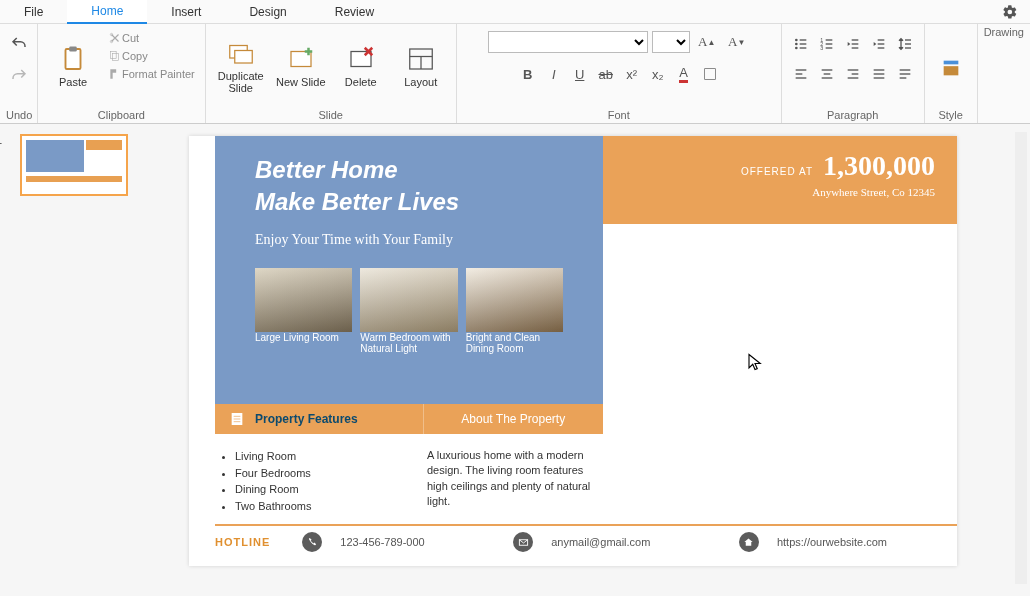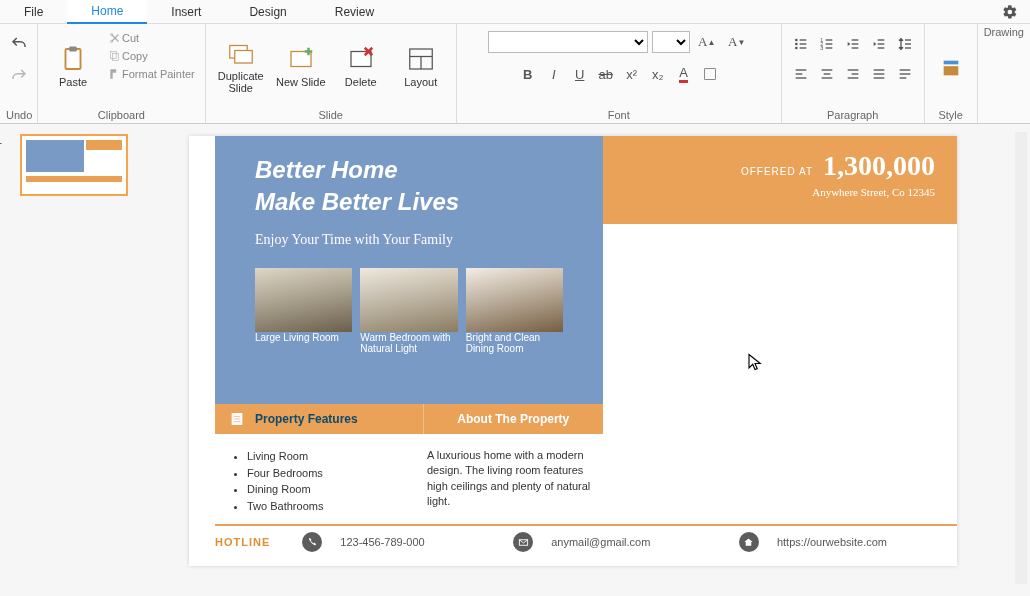--- a/index.html
+++ b/index.html
@@ -40,24 +40,24 @@
 .img{width:110px;height:64px;background:linear-gradient(135deg,#cbb896,#8a7f6d);position:relative}
 .img::after{content:"";position:absolute;inset:0;background:linear-gradient(180deg,rgba(255,255,255,.2),rgba(0,0,0,.15))}
 .caps{display:flex;gap:8px;font-size:10px;font-family:Georgia,serif}
 .caps div{width:110px}
 .hero-or{position:absolute;left:414px;top:0;right:0;height:88px;background:#eaa258;color:#fff;padding:14px 22px;text-align:right}
 .hero-or .off{font-size:10px;letter-spacing:1px}
 .hero-or .price{font-size:28px;font-weight:600;font-family:Georgia,serif}
 .hero-or .addr{font-size:11px;margin-top:4px;font-family:Georgia,serif}
 .tabs{position:absolute;left:26px;top:268px;width:388px;height:30px;display:flex}
 .tabs .pf{flex:1;background:#eaa258;color:#0c4a6e;display:flex;align-items:center;gap:10px;padding:0 14px;font-size:12px;font-weight:600}
-.tabs .ap{flex:1;background:#eaa258;color:#fff;display:flex;align-items:center;justify-content:center;font-size:12px;font-weight:700;border-left:1px solid rgba(255,255,255,.3)}
+.tabs .ap{flex:1;background:#eaa258;color:#fff;display:flex;align-items:center;justify-content:center;font-size:12px;font-weight:400;border-left:1px solid rgba(255,255,255,.3)}
 .cols{position:absolute;left:26px;top:298px;width:388px;display:flex;font-family:Georgia,serif;font-size:11px;color:#333}
 .cols .c1{flex:1;padding:14px 18px}
-.cols .c1 li{list-style:disc;margin-left:14px;line-height:1.5}
+.cols .c1 li{list-style:disc;margin-left:2px;line-height:1.5}
 .cols .c2{flex:1;padding:14px 8px;line-height:1.4}
 .footer{position:absolute;left:26px;right:0;bottom:14px;height:28px;border-top:2px solid #eaa258;display:flex;align-items:center;gap:18px;padding-top:6px;font-size:11px;font-family:Georgia,serif;color:#555}
 .footer .hot{color:#e09030;font-weight:700;letter-spacing:1px;margin-right:14px}
 .footer .circ{width:20px;height:20px;border-radius:50%;background:#5c5c5c;display:flex;align-items:center;justify-content:center;color:#fff}
 .cursor{position:absolute;left:746px;top:353px;pointer-events:none}
 svg{display:block}
 </style>
 </head>
 <body>
 

